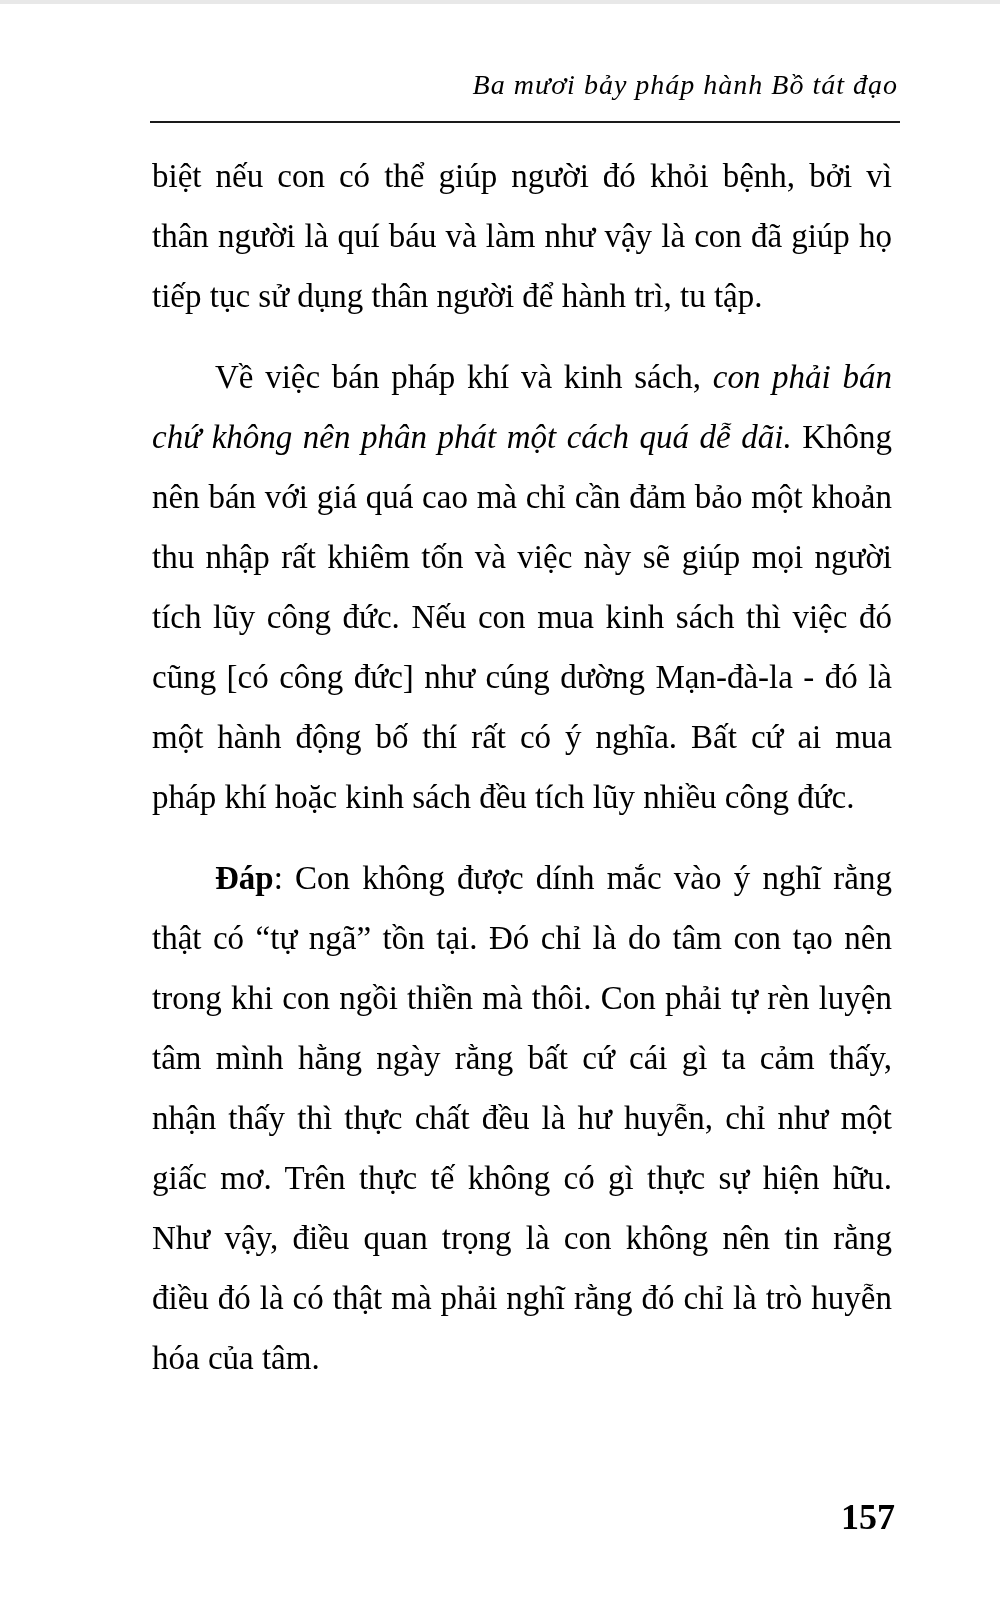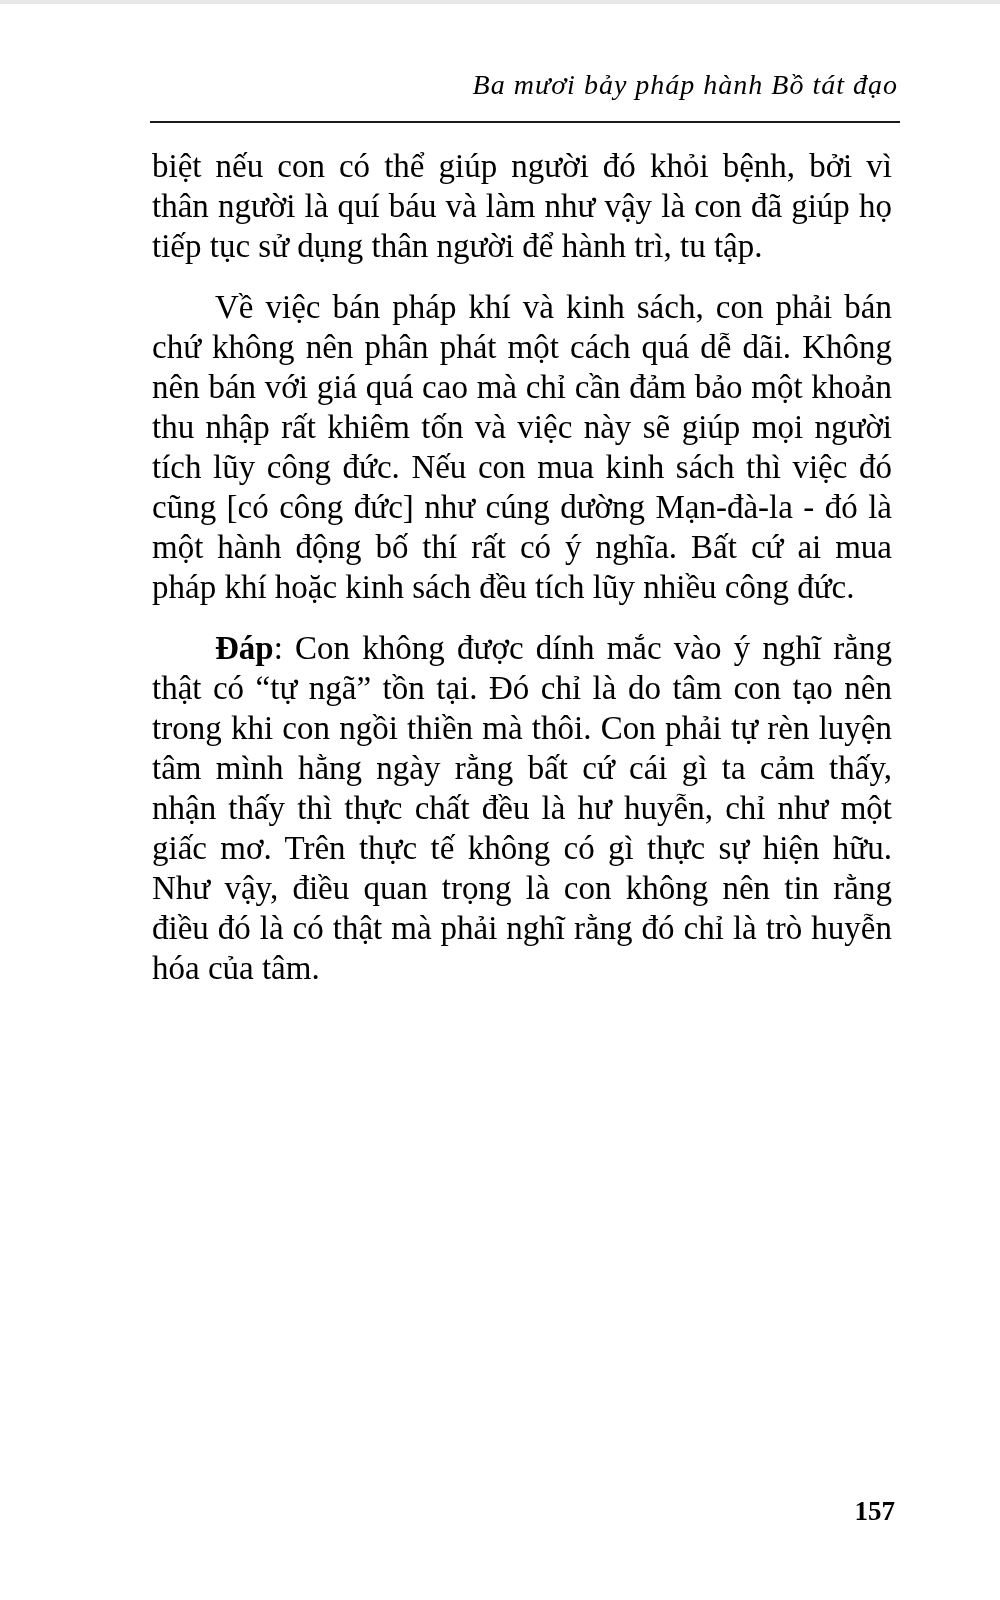--- a/index.html
+++ b/index.html
@@ -39,46 +39,46 @@
     height: 2px;
     background: #1a1a1a;
   }
 
   .page-body {
     position: absolute;
     top: 142px;
     left: 152px;
     width: 740px;
     font-size: 33px;
-    line-height: 40px;
+    line-height: 60px;
     text-align: justify;
     color: #000000;
   }
 
   .page-body p { margin: 0; }
   .page-body p + p { margin-top: 21px; }
 
   .para-indent { text-indent: 63px; }
 
   .question-block {
     margin-left: 38px;
     text-indent: 15px;
   }
 
   .seg-normal { font-style: normal; font-weight: normal; }
-  .seg-italic { }
+  .seg-italic { font-style: italic; }
   .seg-bold   { font-weight: bold; }
 
   .page-number {
     position: absolute;
     top: 1492px;
     left: 150px;
     width: 745px;
     text-align: right;
-    font-size: 27px;
+    font-size: 36px;
     font-weight: bold;
     color: #000000;
   }
 </style>
 </head>
 <body>
 
 <div class="page">
 
   <div class="running-header">

